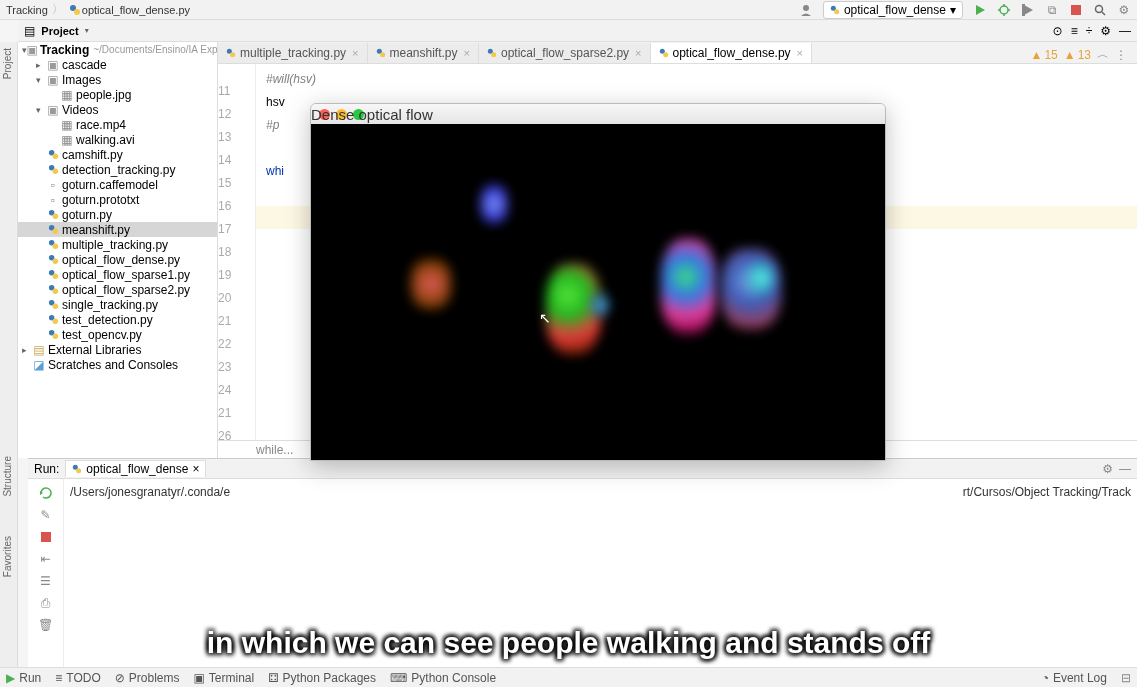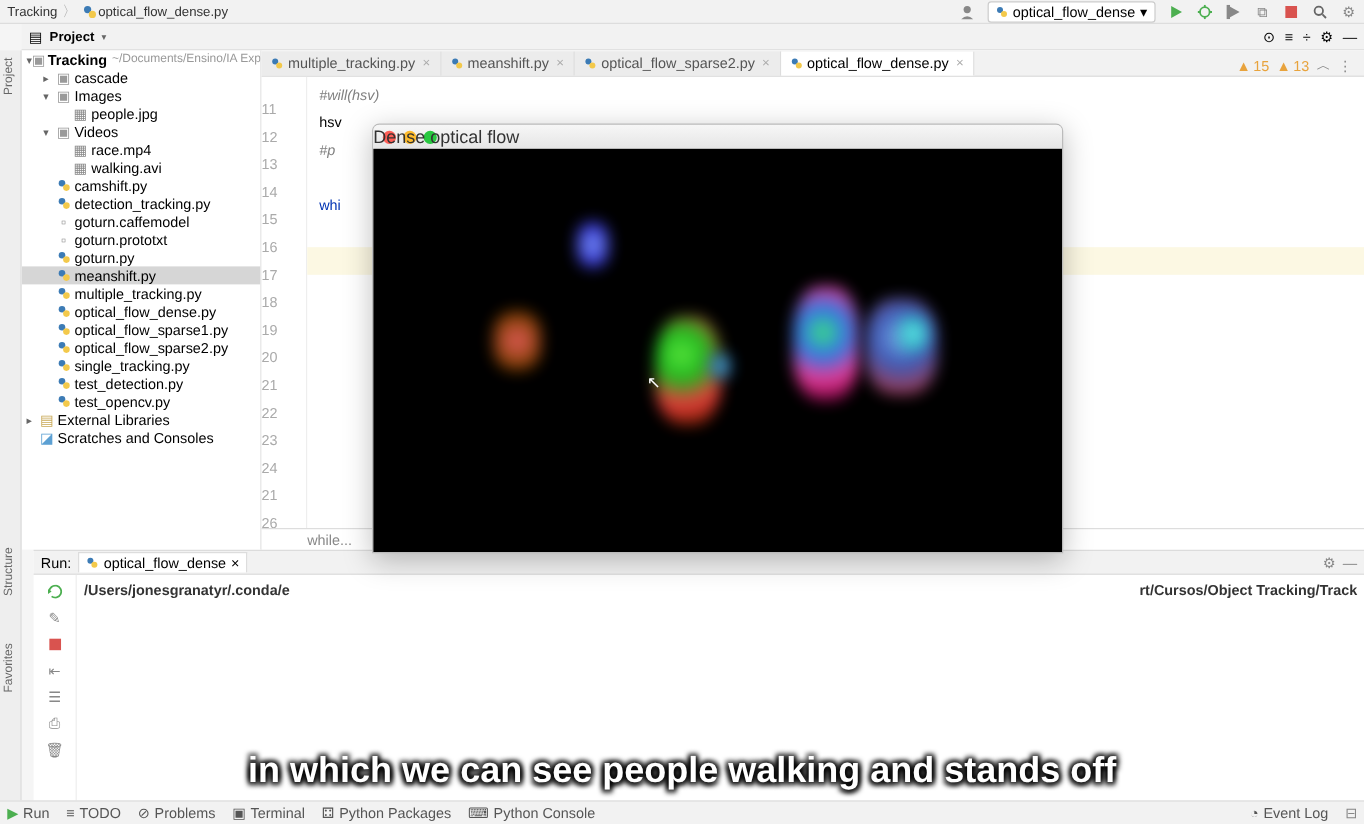--- a/index.html
+++ b/index.html
@@ -70,21 +70,21 @@
 .code-crumb { height: 18px; border-top: 1px solid #ddd; padding-left: 38px; font-size: 10px; color: #888; display: flex; align-items: center; }
 
 
 .run-panel { border-top: 1px solid #ccc; background: #fff; }
 .run-head { height: 20px; background: #f2f2f2; display: flex; align-items: center; padding: 0 6px; gap: 6px; font-size: 11px; border-bottom: 1px solid #ddd; }
 .run-head .tab-run { background: #fff; border: 1px solid #ddd; border-bottom: none; padding: 1px 6px; display: flex; align-items: center; gap: 4px; }
 .run-head .spacer { flex: 1; }
 .run-body { display: flex; height: 191px; }
 .run-tools { width: 36px; display: flex; flex-direction: column; align-items: center; gap: 6px; padding-top: 6px; border-right: 1px solid #eee; }
 .run-tools .btn { width: 16px; height: 16px; display: flex; align-items: center; justify-content: center; }
-.run-out { flex: 1; font-family: "Menlo", monospace; font-size: 12px; padding: 6px; color: #333; white-space: nowrap; overflow: hidden; font-weight: bold; }
+.run-out { flex: 1; font-family: "Menlo", monospace; font-size: 12px; padding: 6px; color: #333; white-space: nowrap; overflow: hidden; }
 
 
 .bottombar { position: absolute; bottom: 0; left: 0; right: 0; height: 20px; background: #f2f2f2; border-top: 1px solid #ddd; display: flex; align-items: center; padding: 0 6px; gap: 14px; font-size: 11px; color: #555; }
 .bottombar .spacer { flex: 1; }
 .bottombar .item { display: flex; align-items: center; gap: 4px; }
 
 
 .vside { position: absolute; left: 0; top: 42px; bottom: 20px; width: 18px; background: #eee; border-right: 1px solid #ddd; }
 .vside .vt { writing-mode: vertical-lr; transform: rotate(180deg); font-size: 10px; color: #666; position: absolute; left: 2px; }
 

